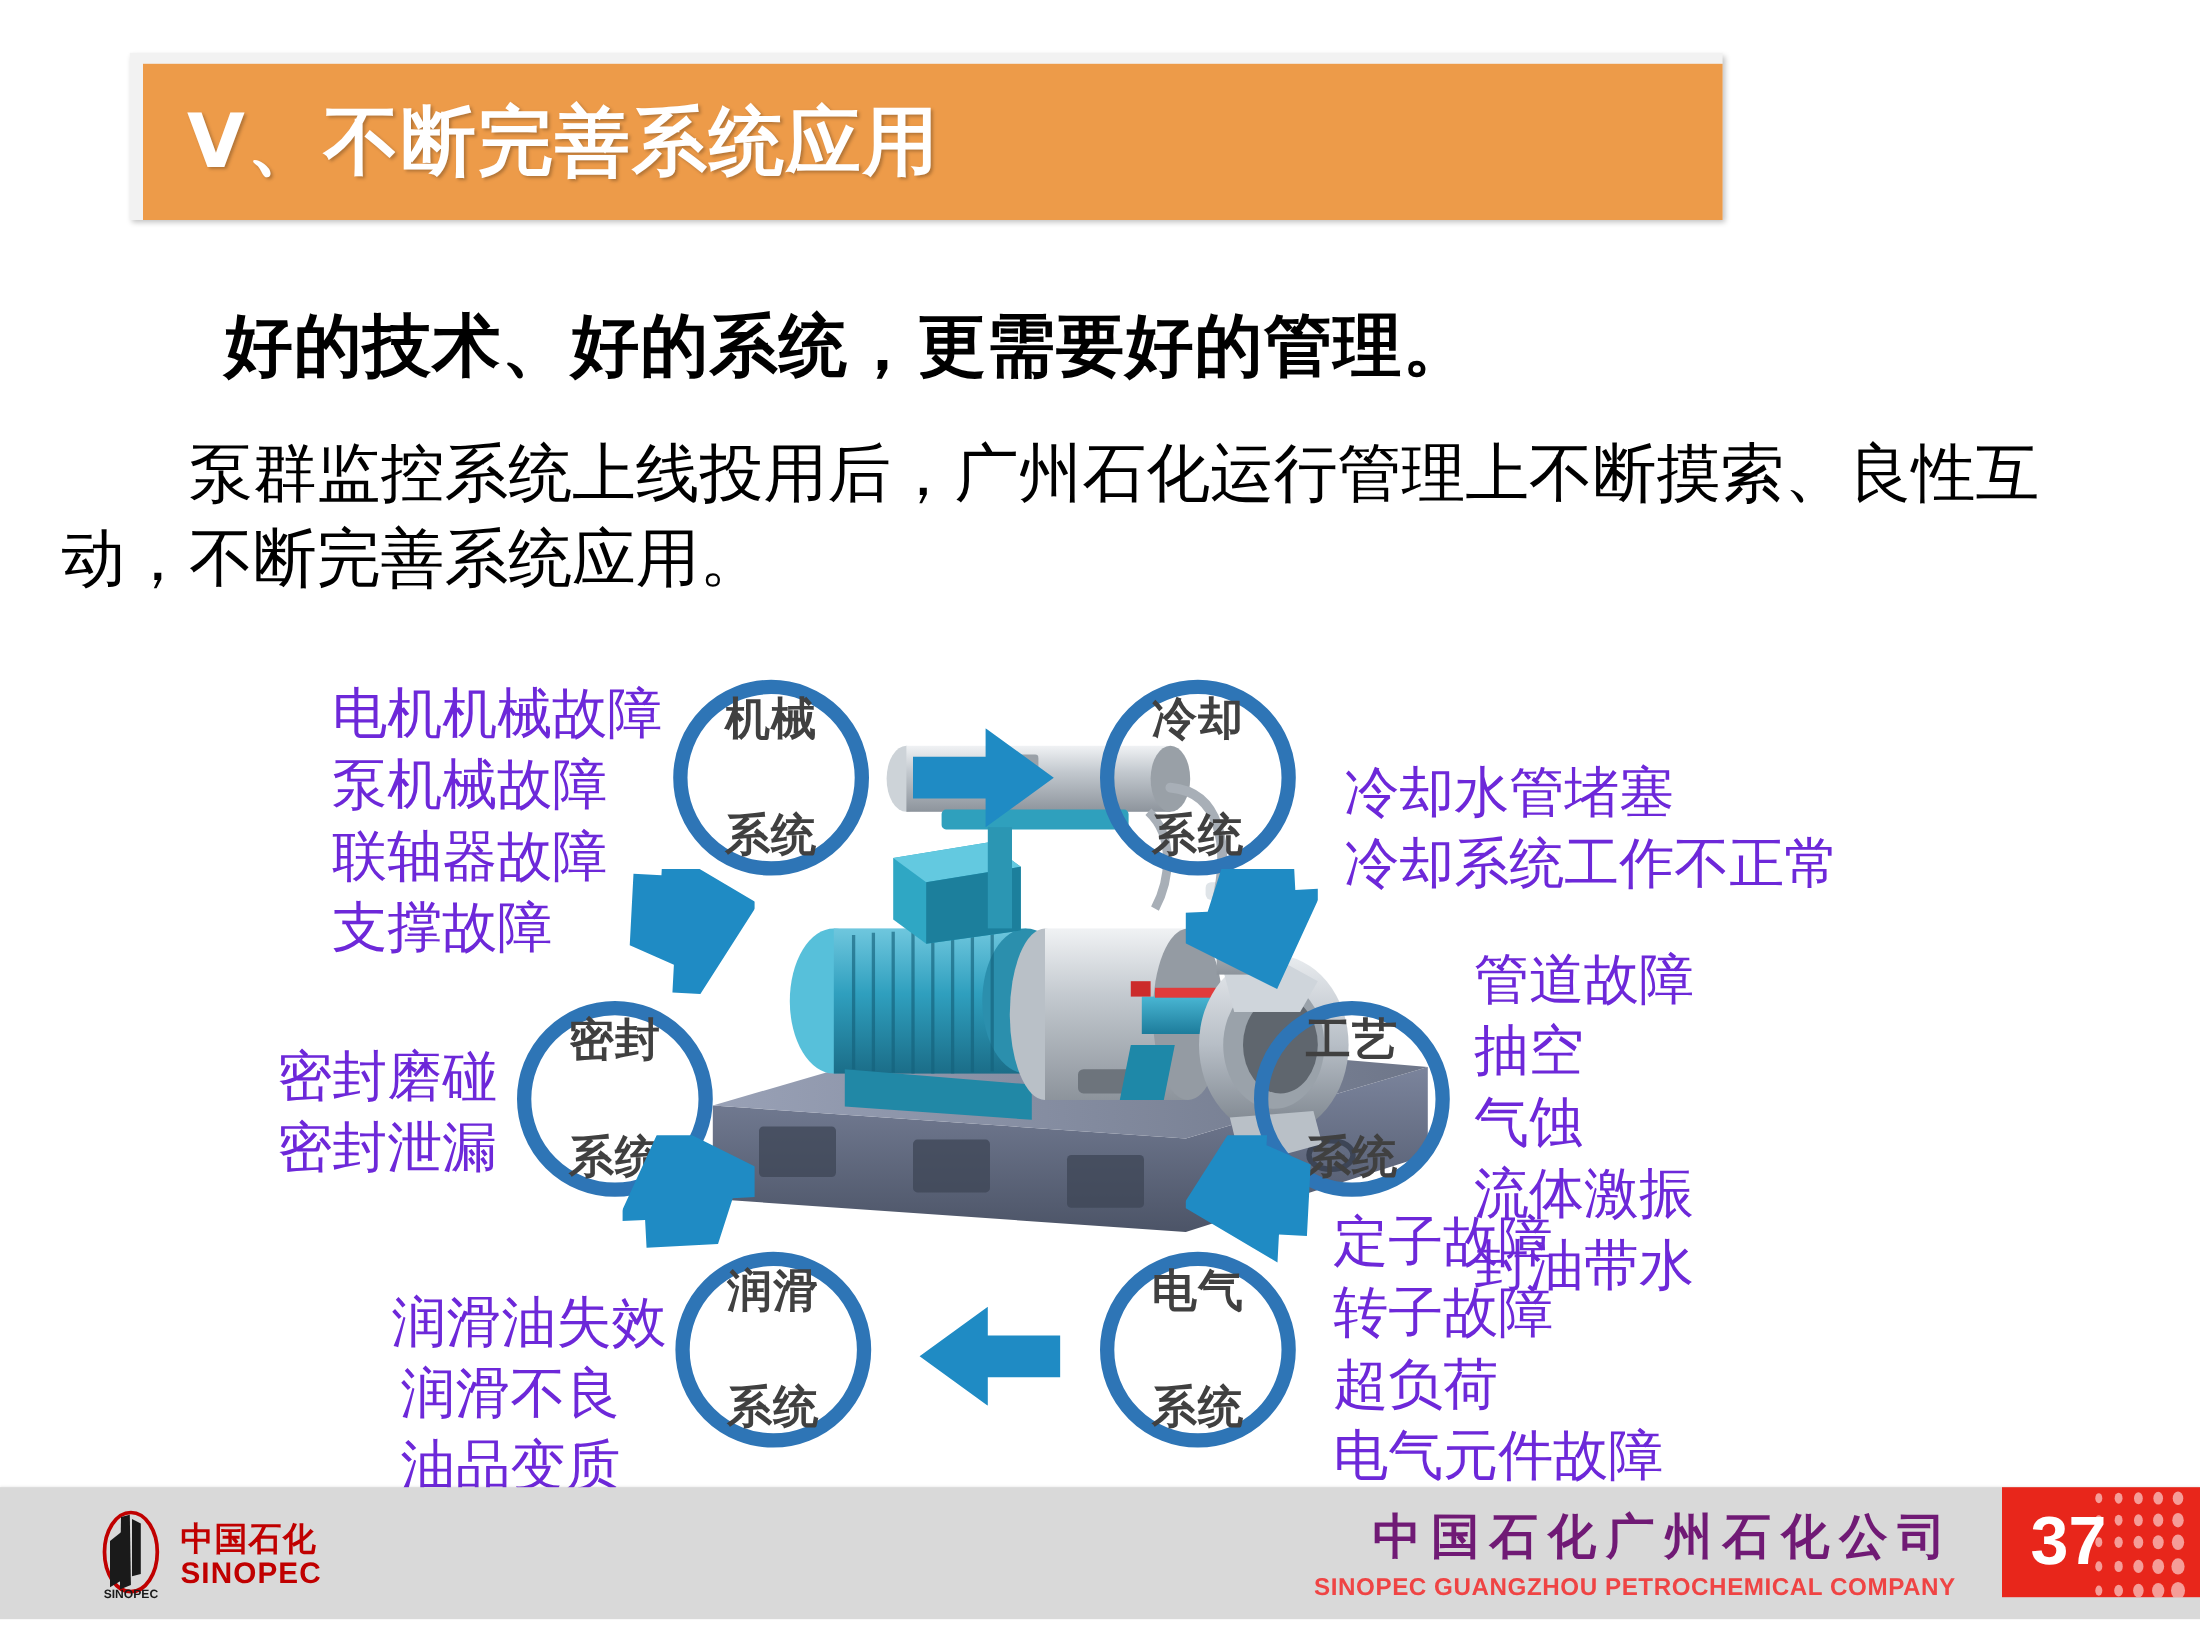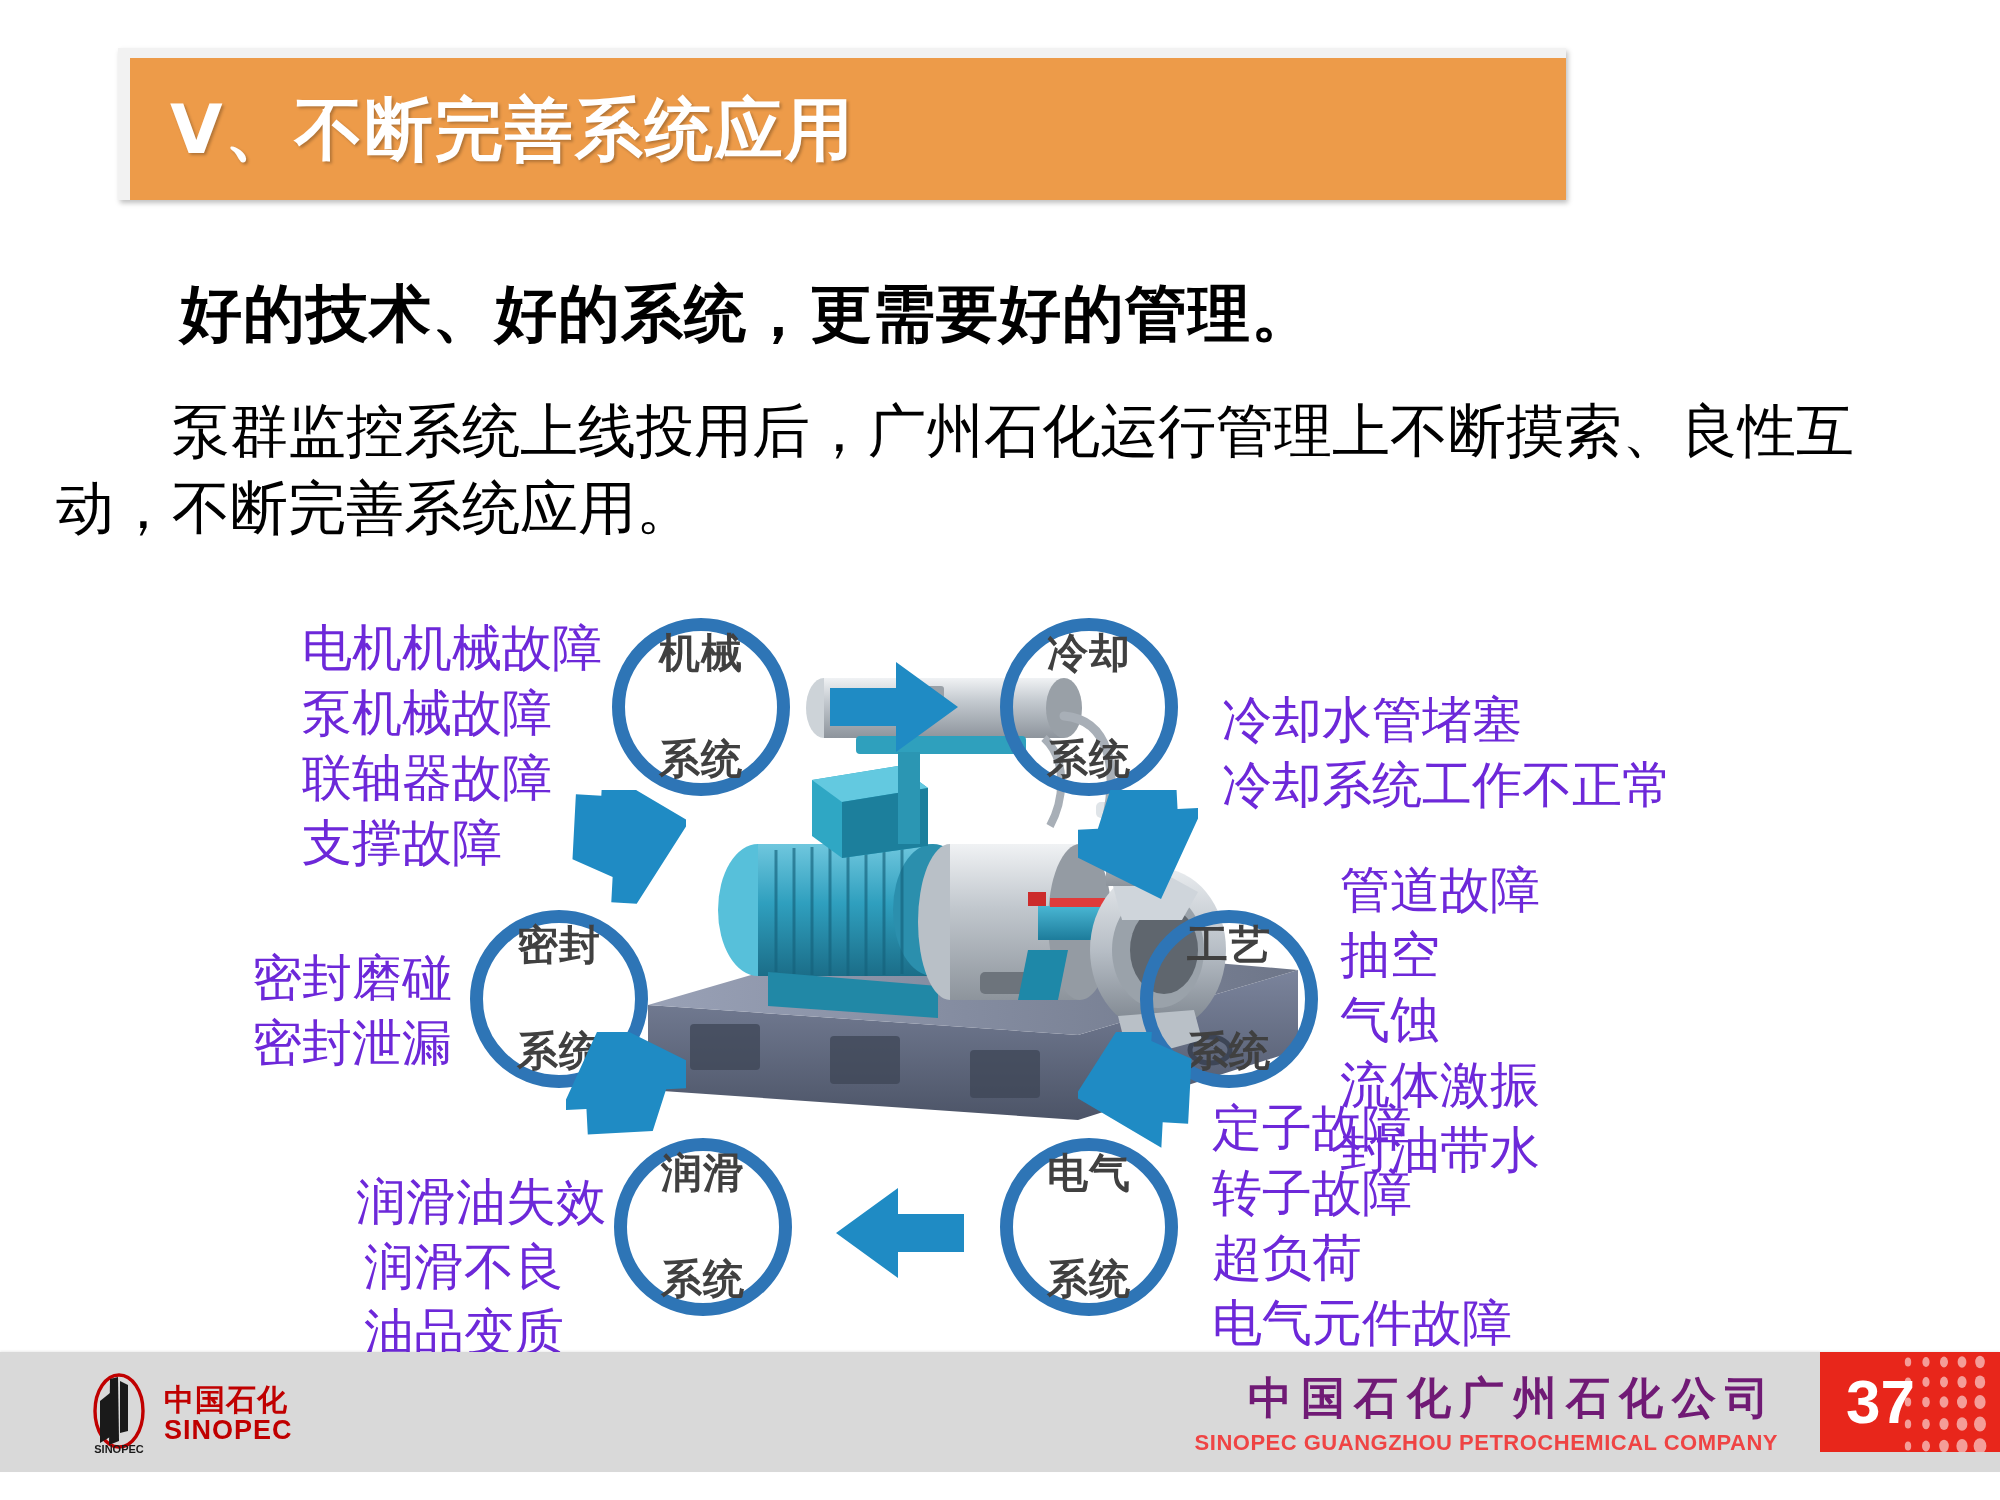--- a/index.html
+++ b/index.html
@@ -26,21 +26,21 @@
   }
   #title-text{
     position:absolute; left:40px; top:50%; transform:translateY(-50%);
     color:#ffffff; font-size:68px; font-weight:bold; letter-spacing:2px;
     white-space:nowrap; line-height:1;
     text-shadow:2px 2px 3px rgba(0,0,0,.25);
   }
 
   
   #lead-line{
-    position:absolute; left:180px; top:272px;
+    position:absolute; left:204px; top:272px;
     font-size:62px; font-weight:bold; color:#000; white-space:nowrap;
     letter-spacing:1px;
   }
   #para{
     position:absolute; left:56px; top:392px; width:1870px;
     font-size:58px; color:#000; line-height:1.33; letter-spacing:0px;
     text-indent:116px;
   }
 
   

